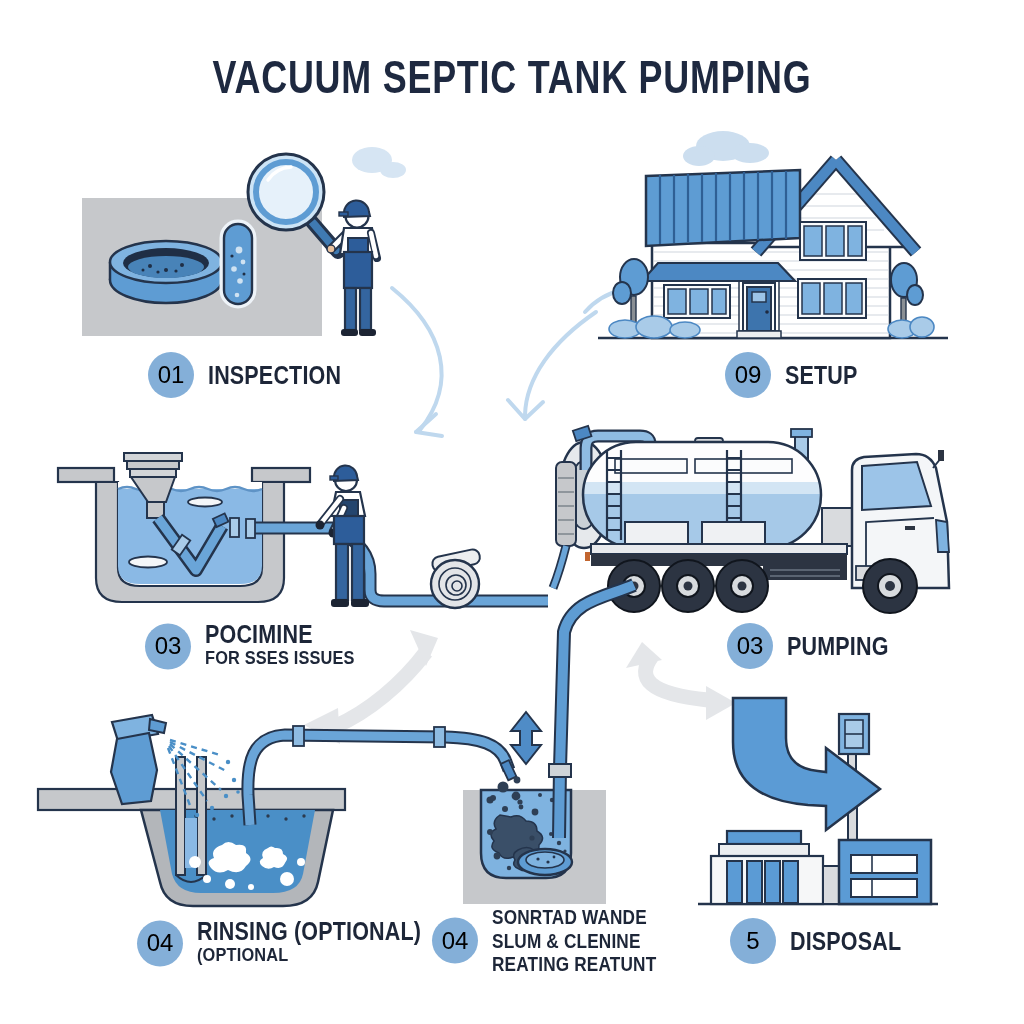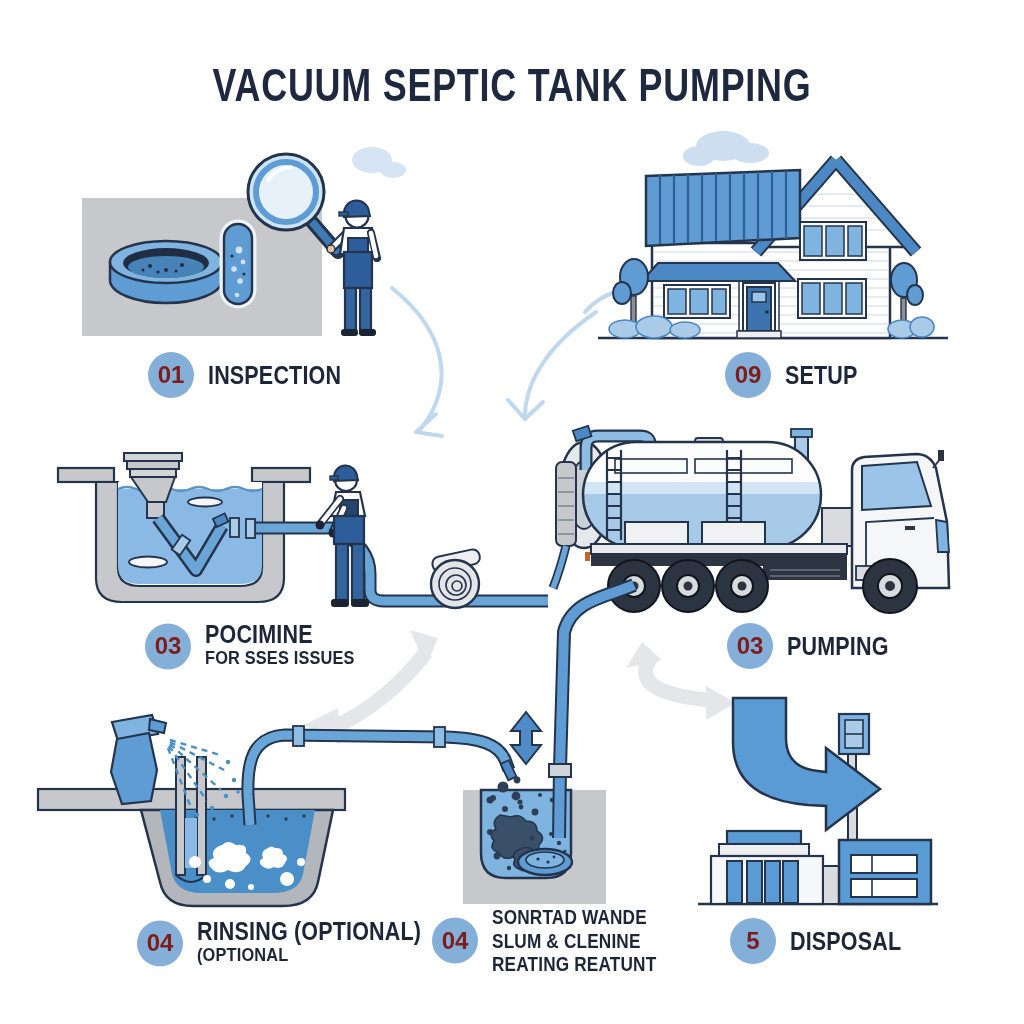--- a/index.html
+++ b/index.html
@@ -1,23 +1,23 @@
 <!DOCTYPE html>
 <html><head>
 <meta charset="utf-8">
 <style>
   html,body{margin:0;padding:0;background:#ffffff;}
   .canvas{position:relative;width:1024px;height:1024px;background:#ffffff;overflow:hidden;
           font-family:"Liberation Sans",sans-serif;}
-  .title{position:absolute;top:50px;left:0;right:0;text-align:center;margin:8px;}
+  .title{position:absolute;top:50px;left:0;right:0;text-align:center;margin:0;}
   .title span{display:inline-block;transform:scaleX(.78);transform-origin:center;
           font-size:46px;font-weight:800;letter-spacing:1px;color:#1e2940;white-space:nowrap;}
   .step{position:absolute;display:flex;align-items:center;gap:14px;transform:translateY(-50%);}
-  .badge{width:46px;height:46px;border-radius:50%;background:#84afd8;color:#7f1d1d;
-         display:flex;align-items:center;justify-content:center;font-size:24px;font-weight:700;
+  .badge{width:46px;height:46px;border-radius:50%;background:#84afd8;color:#000000;
+         display:flex;align-items:center;justify-content:center;font-size:24px;font-weight:400;
          flex:0 0 auto;text-align:right;}
   .stext{transform:scaleX(.86);transform-origin:left center;white-space:nowrap;color:#1d2638;}
   .slabel{font-size:25px;font-weight:800;letter-spacing:.2px;line-height:1.05;}
   .ssub{font-size:19px;font-weight:700;letter-spacing:.2px;line-height:1.2;}
   .sm .slabel{font-size:20px;line-height:1.18;}
   svg{position:absolute;left:0;top:0;}
 </style>
 </head>
 <body>
 

